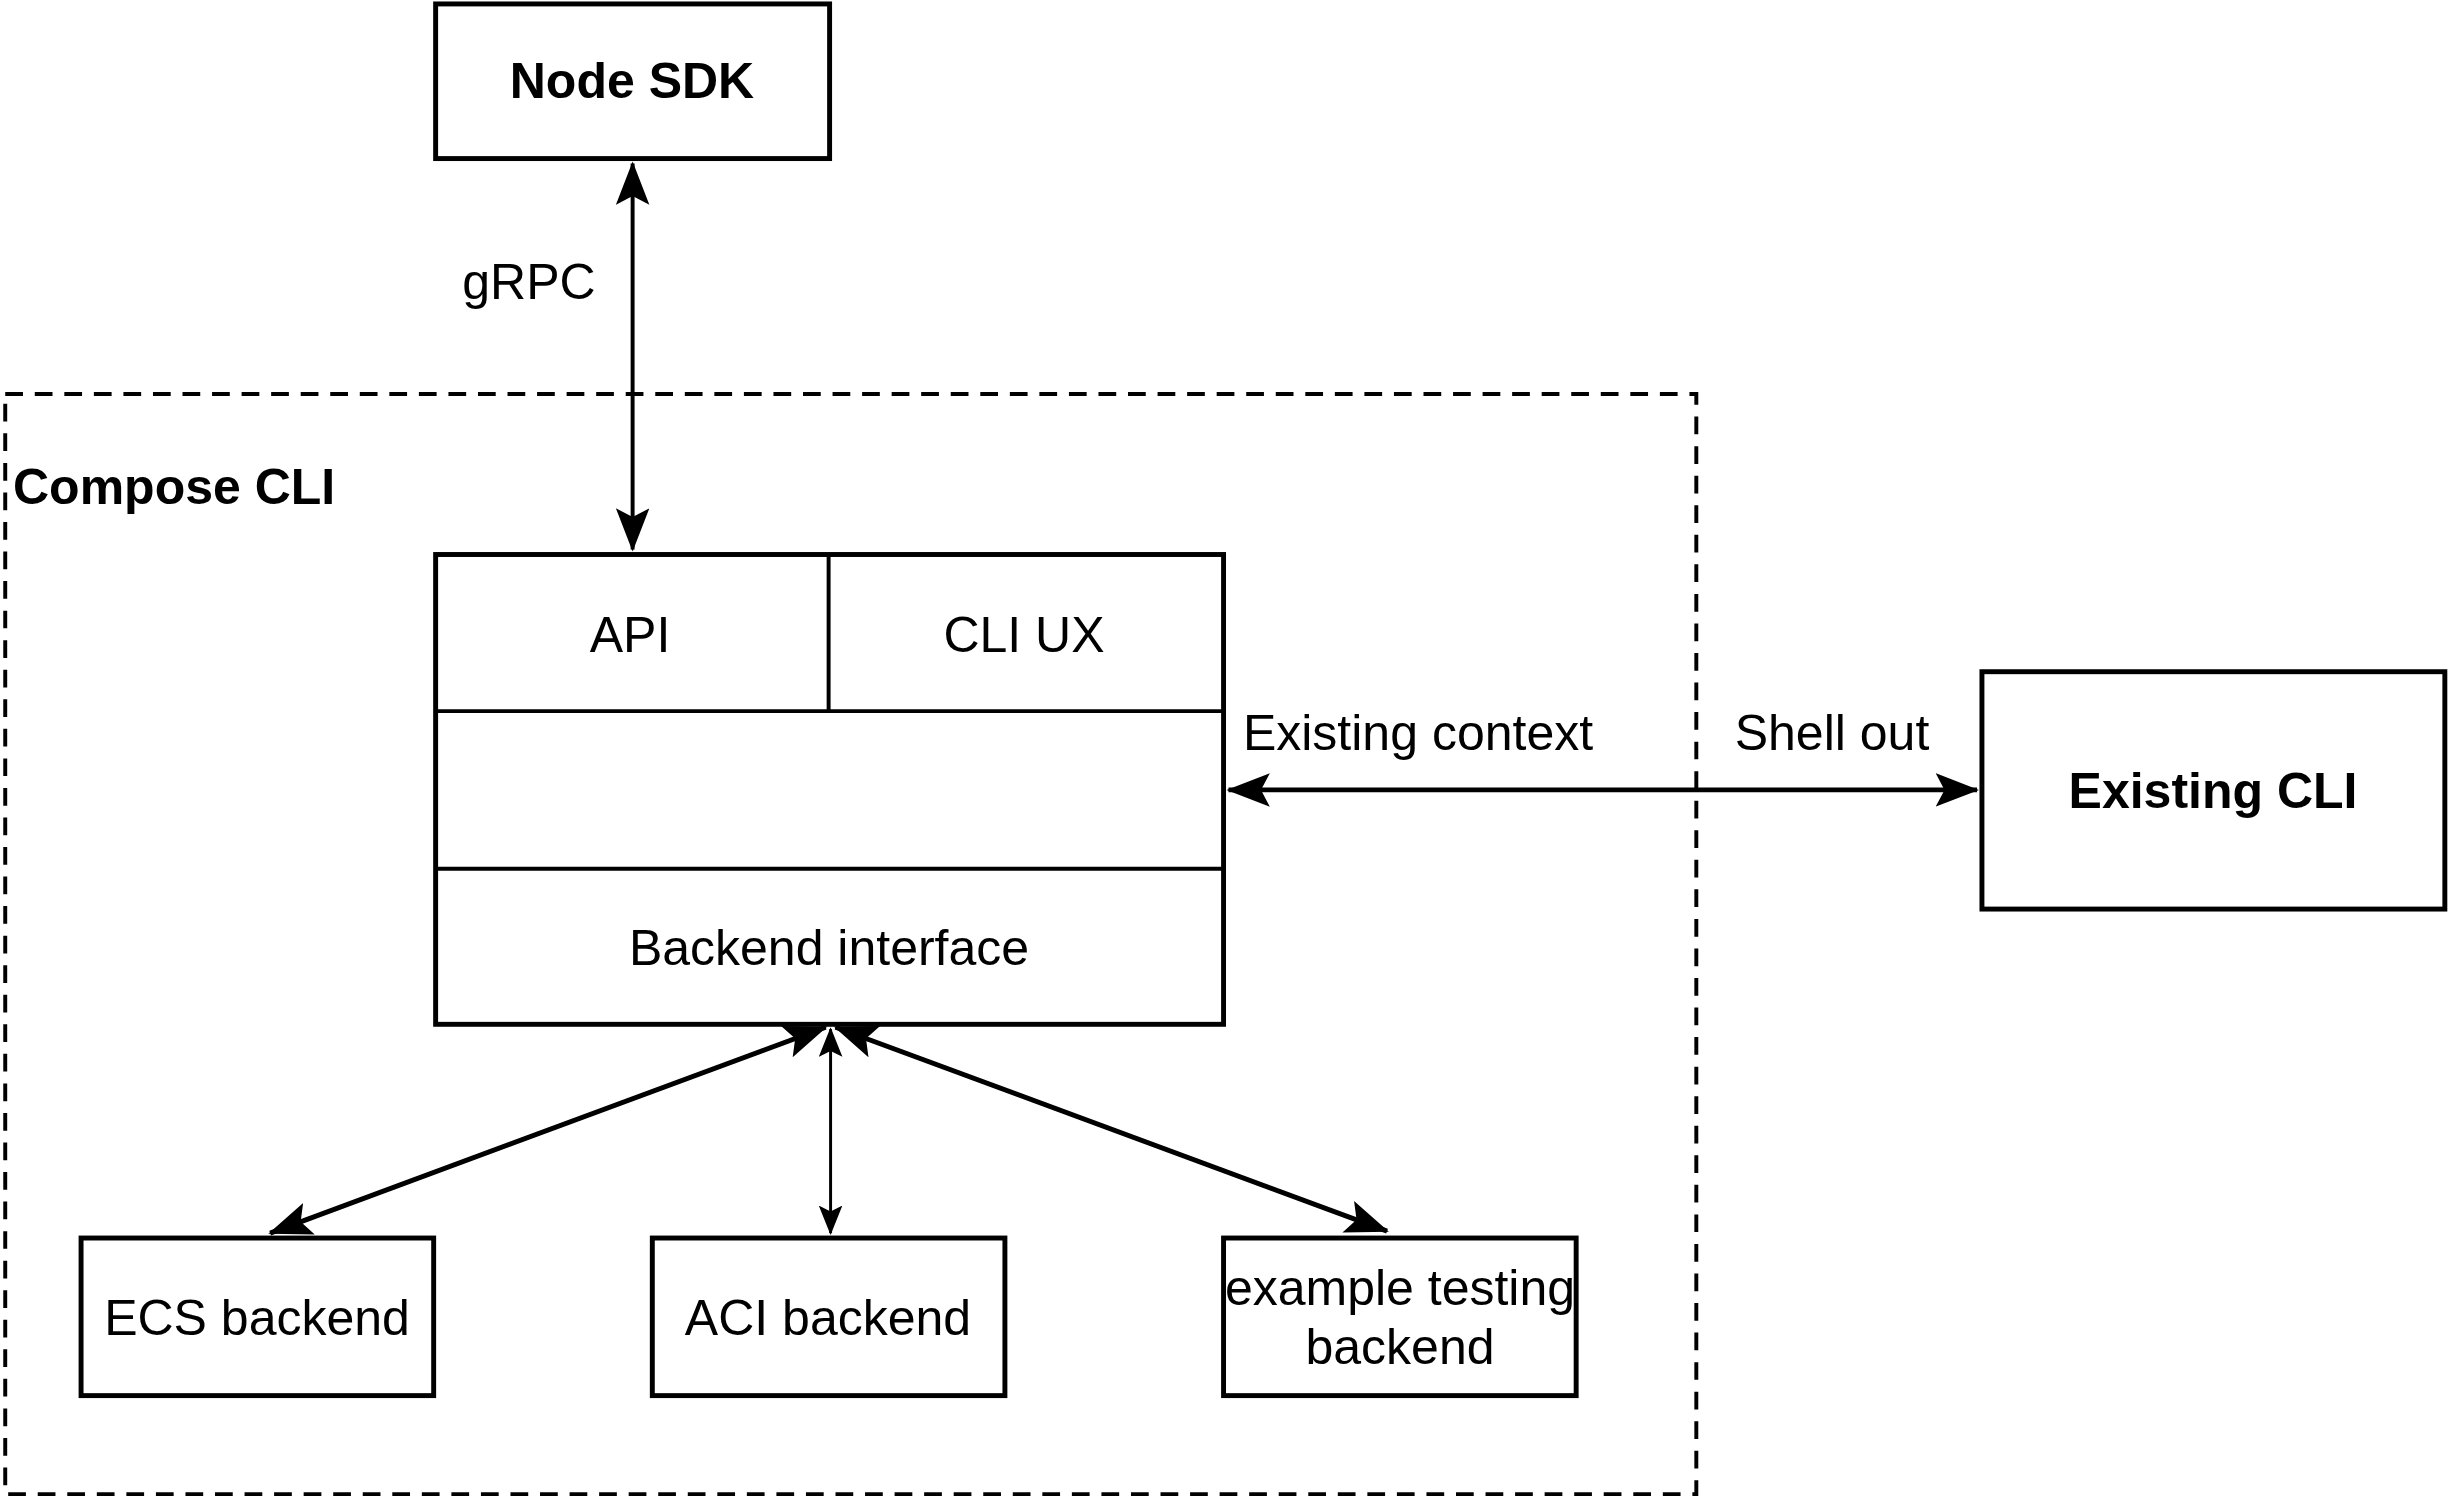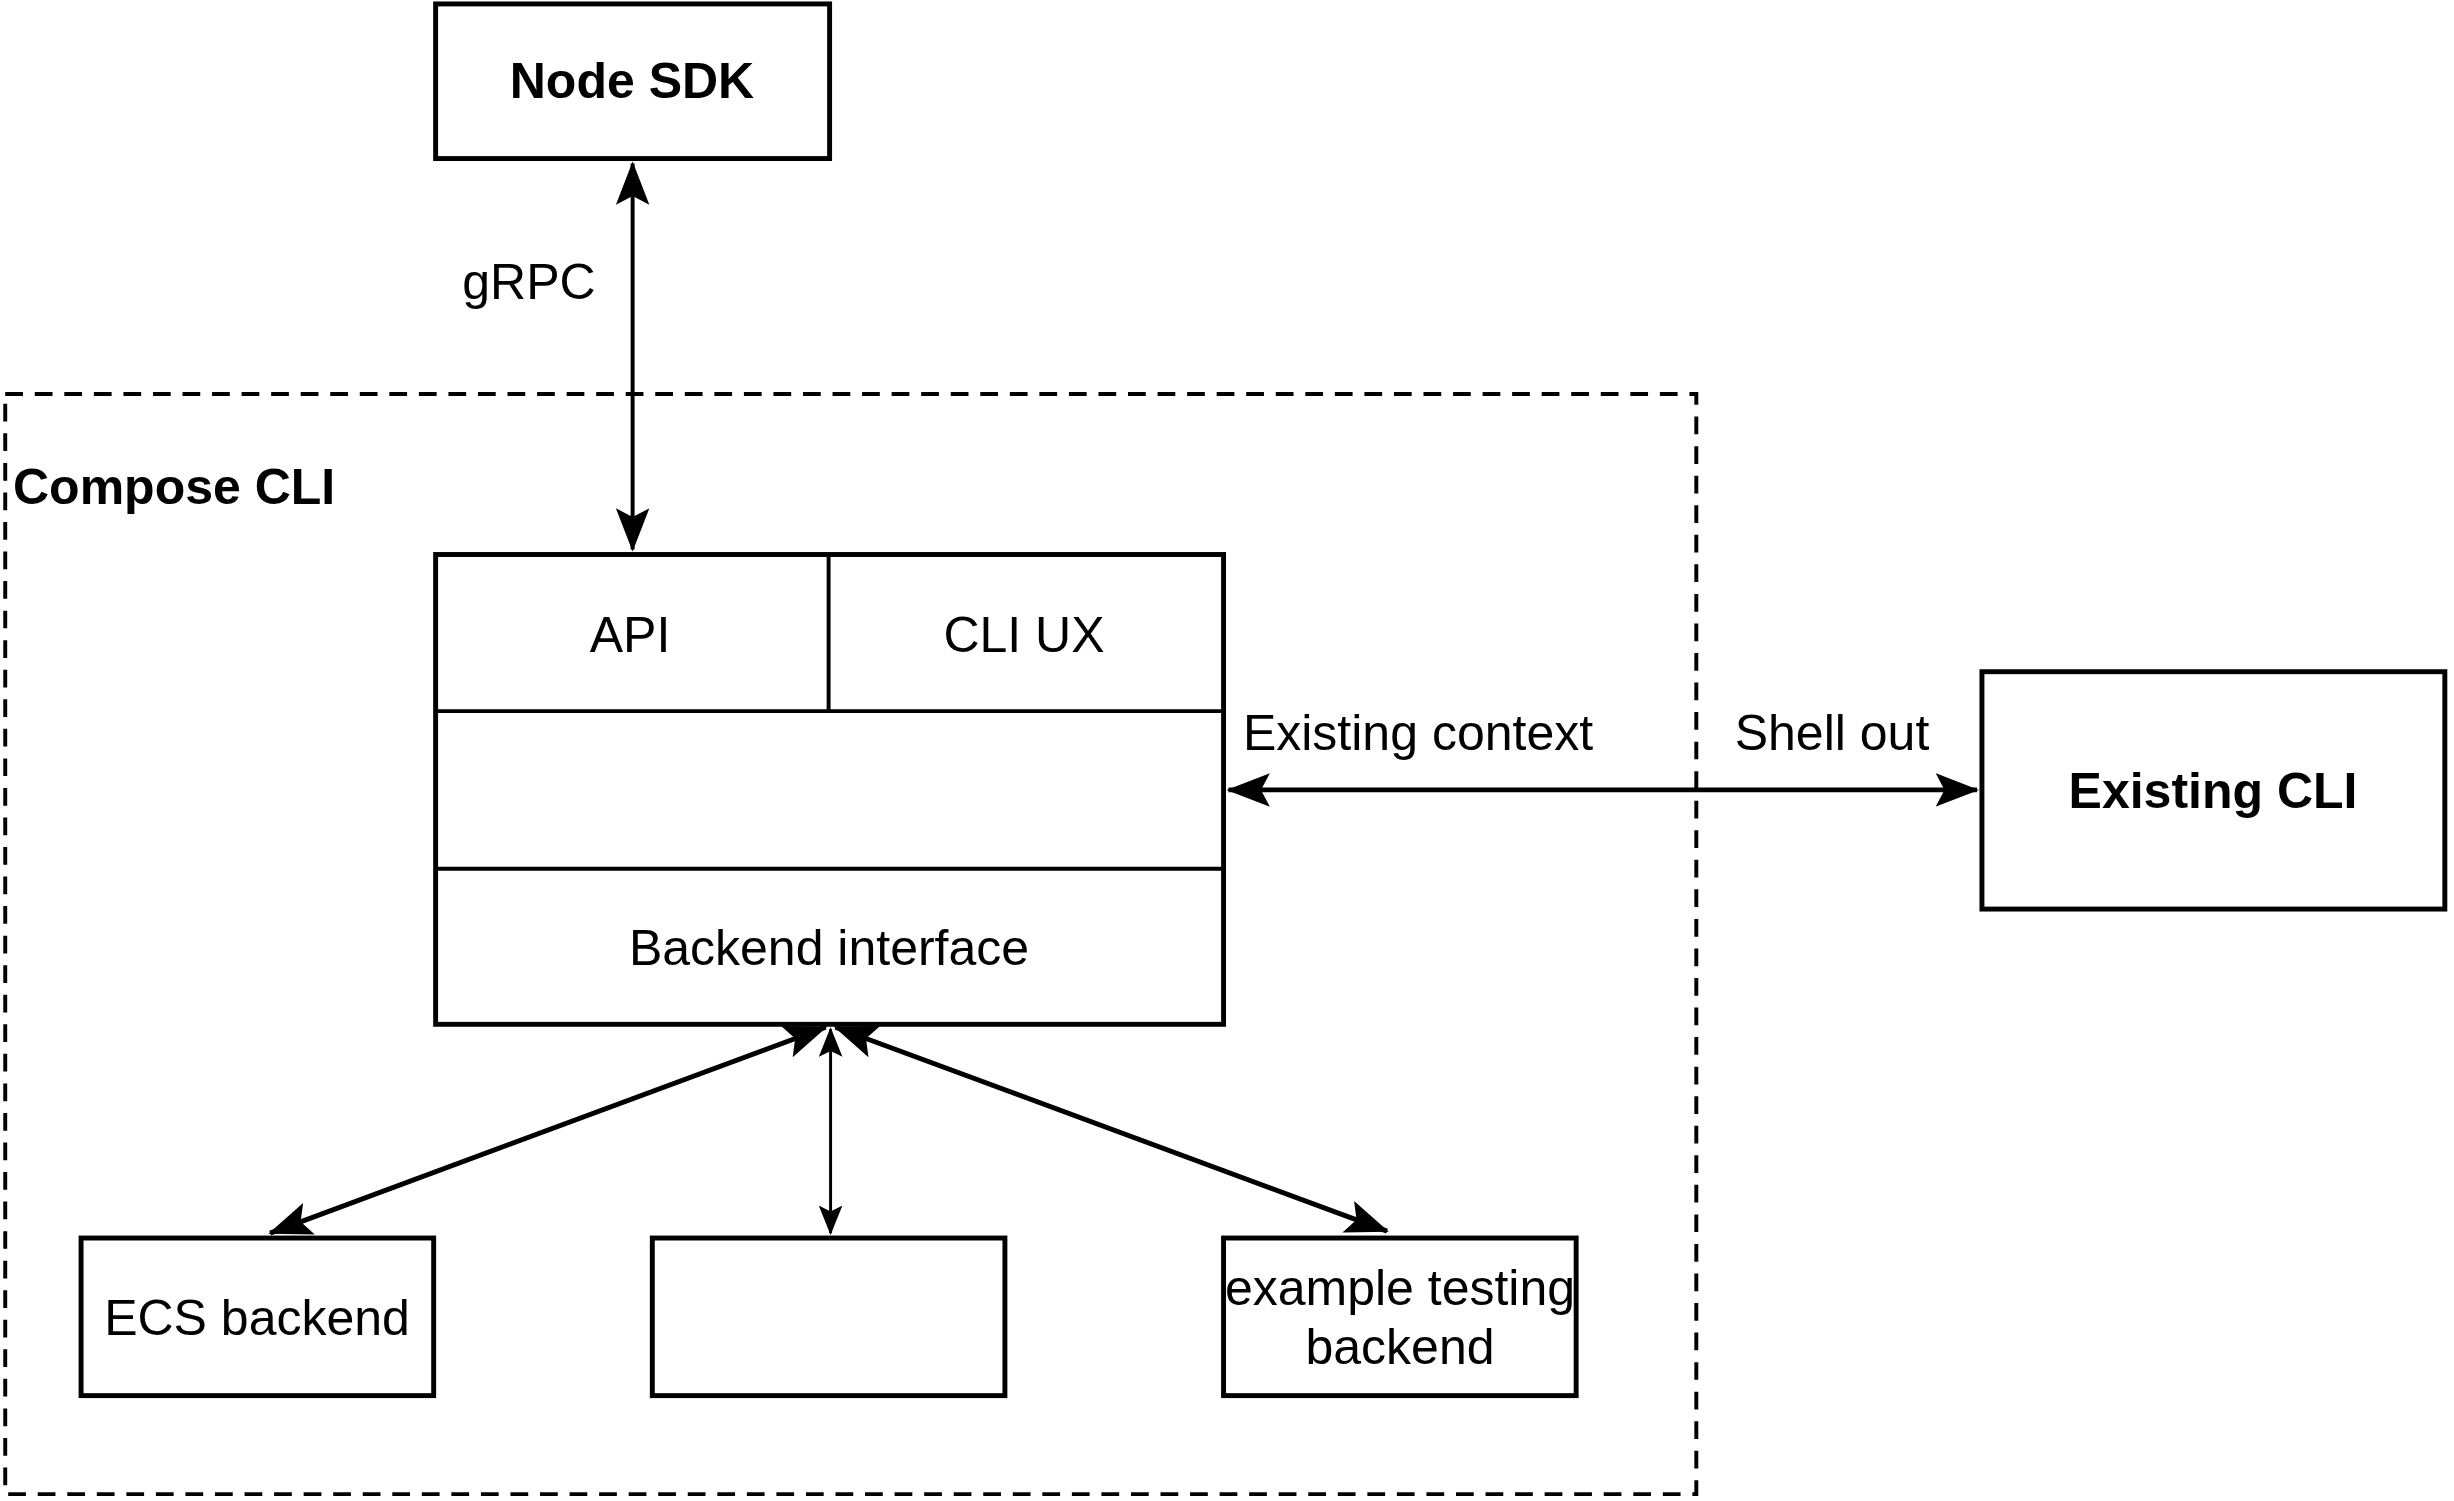--- a/index.html
+++ b/index.html
@@ -91,17 +91,18 @@
   <div class="label" style="left:829px; top:948px;">Backend interface</div>
 
   <div class="label" style="left:1418px; top:733px;">Existing context</div>
 
   <div class="label" style="left:1832px; top:733px;">Shell out</div>
 
   <div class="label bold" style="left:2213px; top:791px;">Existing CLI</div>
 
   <div class="label" style="left:257px; top:1318px;">ECS backend</div>
 
+  <div class="label" style="left:828px; top:1318px;">ACI backend</div>
 
   <div class="label wrap" style="left:1400px; top:1318px;">example testing backend</div>
 
 </div>
 
 
 </body></html>

